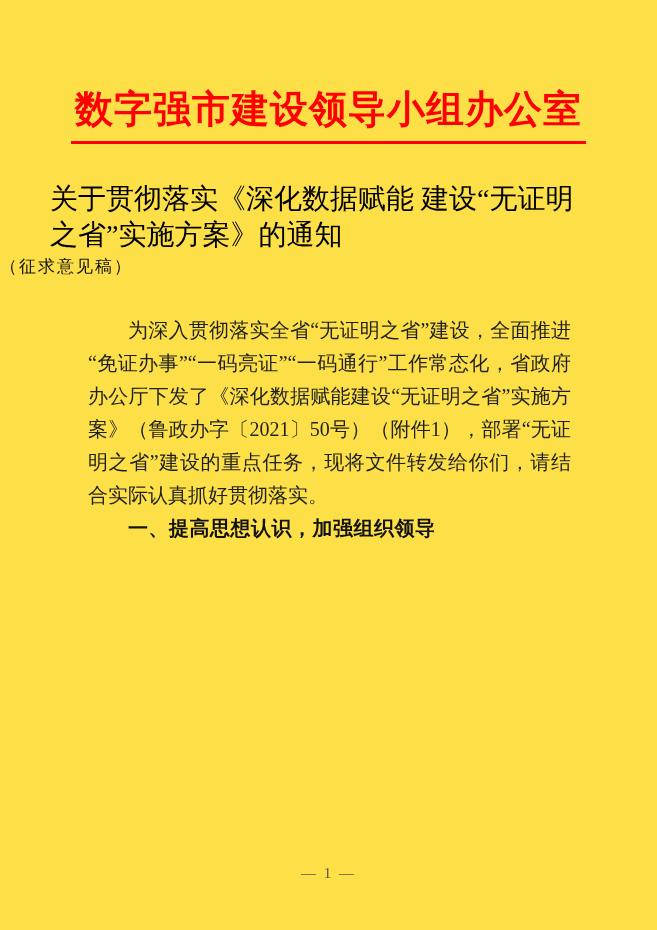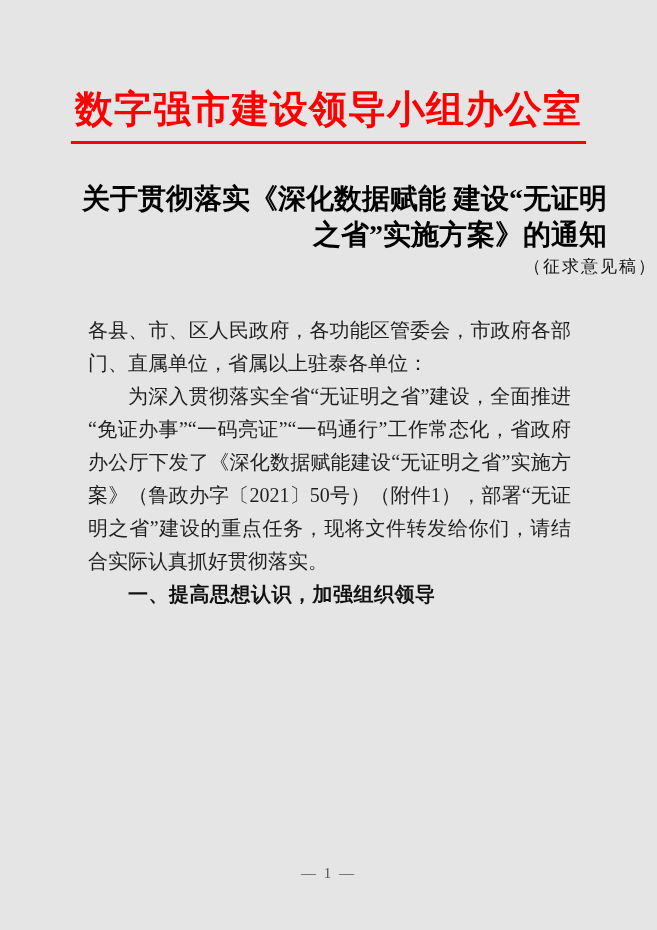--- a/index.html
+++ b/index.html
@@ -11,21 +11,21 @@
   html,body{ background:#fff; }
   body{
     font-family:"Liberation Serif","DejaVu Serif",serif;
     color:var(--ink);
   }
   .page{
     position:relative;
     width:657px;
     height:930px;
     margin:0 auto;
-    background:#e5e5e5;
+    background:#fde047;
     overflow:hidden;
   }
   
   .letterhead-title{
     position:absolute;
     top:84px; left:0; right:0;
     text-align:center;
     font-size:38px;
     font-weight:bold;
     letter-spacing:1px;
@@ -35,30 +35,30 @@
   .letterhead-rule{
     position:absolute;
     top:141px; left:71px; right:71px;
     height:3px;
     background:var(--accent);
   }
   
   .notice-title{
     position:absolute;
     top:181px; left:50px; right:50px;
-    text-align:right;
+    text-align:left;
     font-size:28px;
     line-height:36px;
-    font-weight:bold;
+    font-weight:normal;
     color:#000;
   }
   .draft-label{
     position:absolute;
     top:255px; left:0; right:0;
-    text-align:right;
+    text-align:left;
     font-size:17px;
     letter-spacing:2px;
     color:#111;
   }
   
   .doc-body{
     position:absolute;
     top:314px; left:88px;
     width:483px;
     font-size:20px;
@@ -95,20 +95,19 @@
   <div class="letterhead-rule"></div>
 
   <div class="notice-title">
     <div>关于贯彻落实《深化数据赋能 建设“无证明</div>
     <div>之省”实施方案》的通知</div>
   </div>
 
   <div class="draft-label">（征求意见稿）</div>
 
   <div class="doc-body">
-    <p>各县、市、区人民政府，各功能区管委会，市政府各部门、直属单位，省属以上驻泰各单位：</p>
     <p class="para-indent">为深入贯彻落实全省“无证明之省”建设，全面推进“免证办事”“一码亮证”“一码通行”工作常态化，省政府办公厅下发了《深化数据赋能建设“无证明之省”实施方案》（鲁政办字〔2021〕50号）（附件1），部署“无证明之省”建设的重点任务，现将文件转发给你们，请结合实际认真抓好贯彻落实。</p>
     <p class="section-heading">一、提高思想认识，加强组织领导</p>
   </div>
 
   <div class="page-number">— 1 —</div>
 
 </div>
 
 </body></html>

